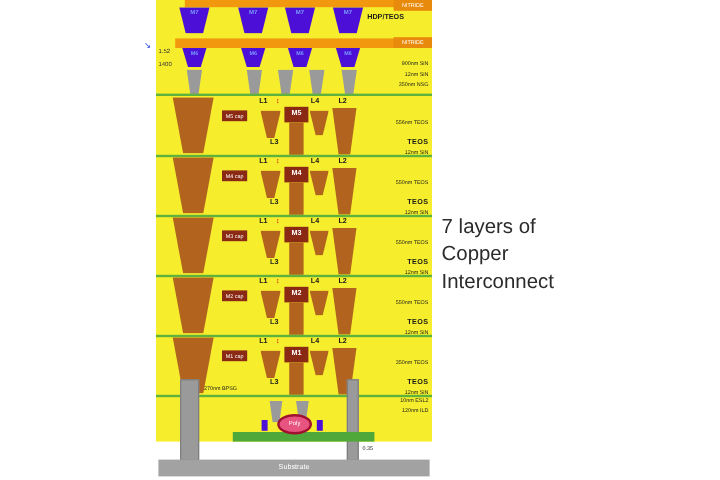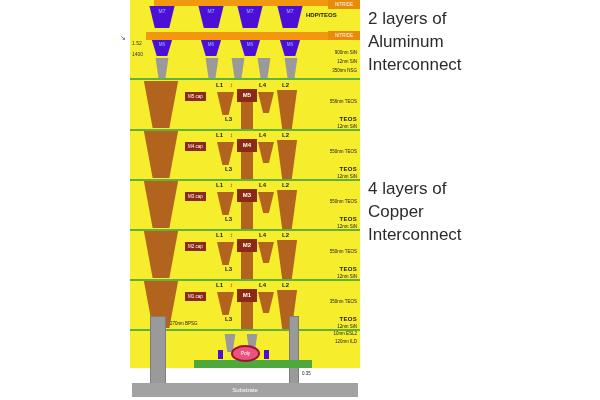--- a/index.html
+++ b/index.html
@@ -235,16 +235,15 @@
     <div class="ctrap" style="left:93px"></div>
     <div class="ctrap" style="left:115px"></div>
     <div class="pbit" style="left:88px"></div>
     <div class="pbit" style="left:134px"></div>
     <div class="gstrip"></div>
     <div class="poly">Poly</div>
     <span class="lbl botlbl" style="left:172px;top:371px">0.35</span>
     <div class="substrate">Substrate</div>
   </div>
 
-  <div class="note" style="left:368px;top:8px">2 layers of Aluminum Interconnect</div>
-  <div class="note" style="left:368px;top:178px">4 layers of Copper Interconnect</div>
+  <div class="note" style="left:368px;top:178px">7 layers of Copper Interconnect</div>
 
 </div>
 
 </body></html>

